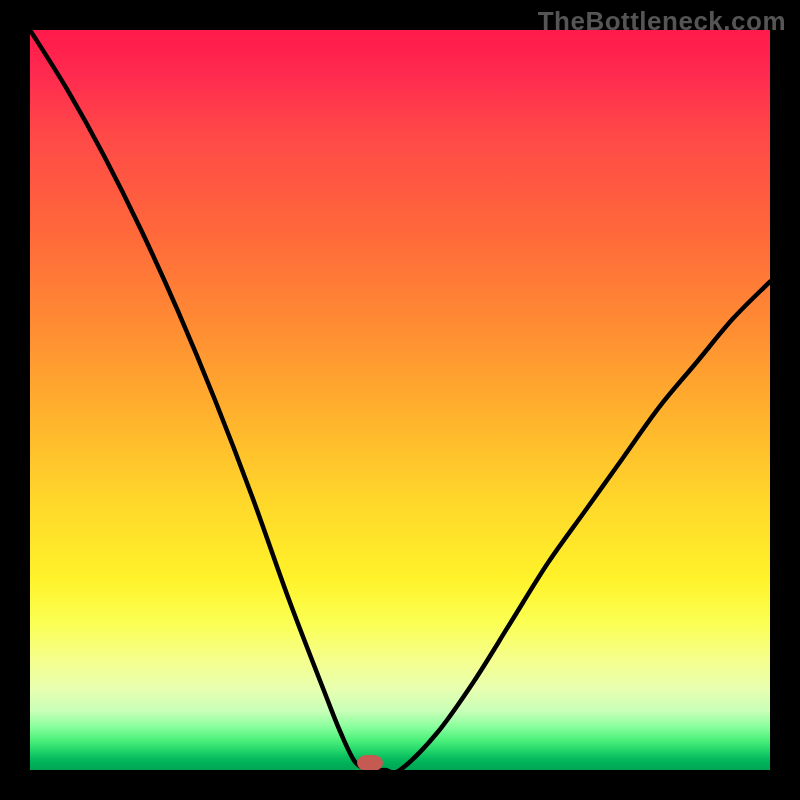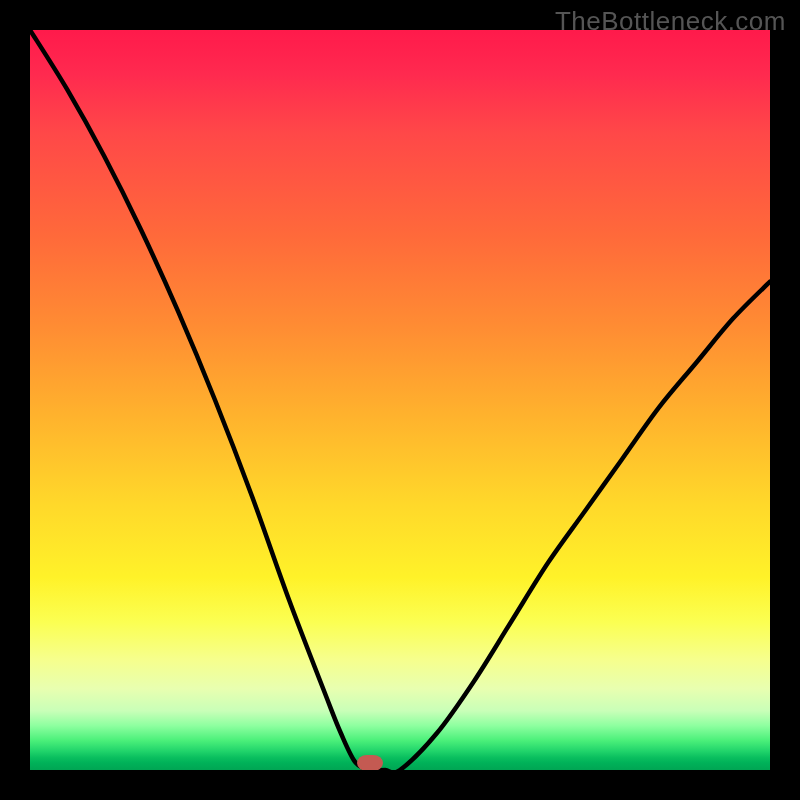--- a/index.html
+++ b/index.html
@@ -16,21 +16,21 @@
     width: 800px;
     height: 800px;
     background: #000;
   }
   .watermark {
     position: absolute;
     top: 6px;
     right: 14px;
     color: #555;
     font-size: 26px;
-    font-weight: 400;
+    font-weight: 700;
     letter-spacing: 0.5px;
     z-index: 5;
     user-select: none;
   }
   .plot-area {
     position: absolute;
     left: 30px;
     top: 30px;
     width: 740px;
     height: 740px;

